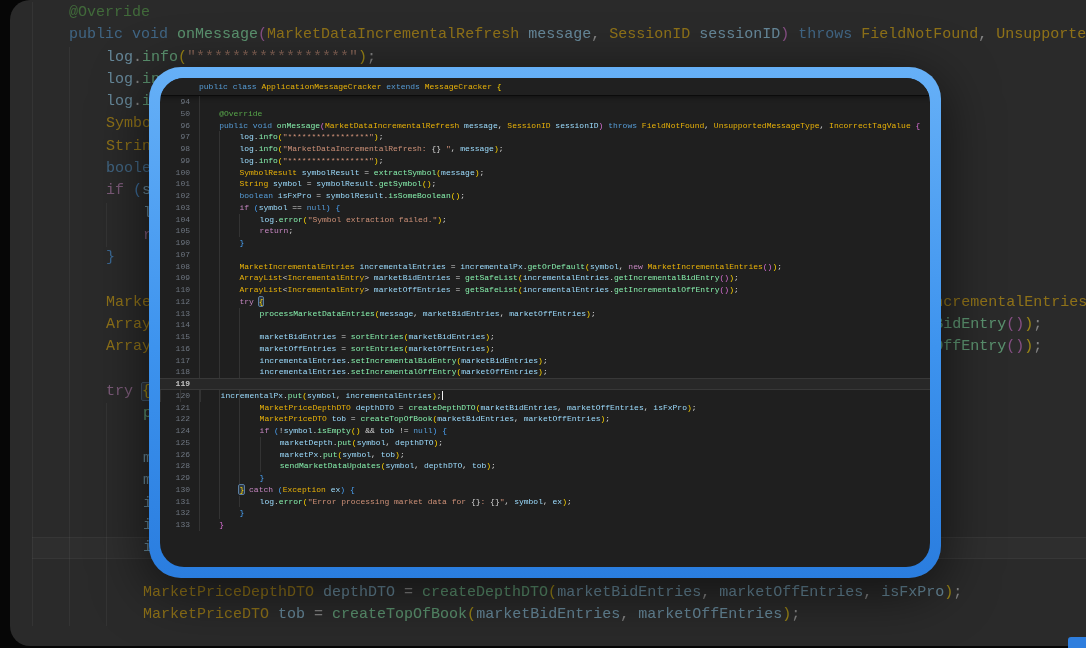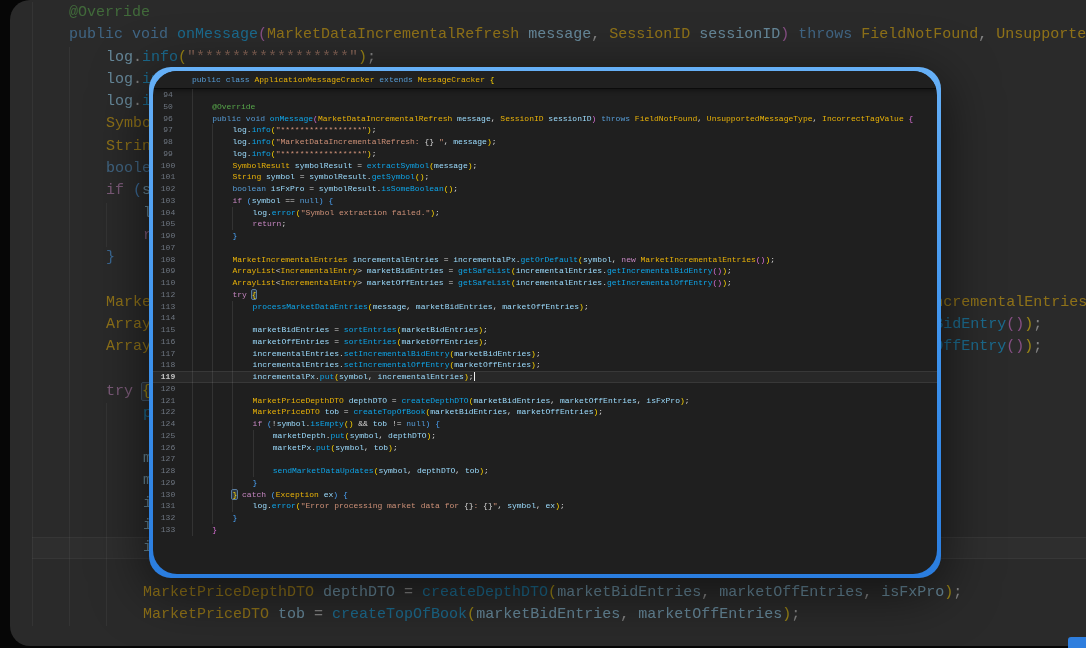--- a/index.html
+++ b/index.html
@@ -4,38 +4,38 @@
 <style>
   html,body{margin:0;padding:0;background:#000;}
   .stage{position:relative;width:1086px;height:648px;overflow:hidden;background:#060606;
          font-family:Liberation Mono, monospace;}
   
   .editor{position:absolute;left:10px;top:0;right:0;bottom:2px;background:#2a2a2a;
           border-radius:20px 0 0 20px;overflow:hidden;}
   #bg-code{position:absolute;left:22px;top:2px;font-size:15px;--lh:22.3px;opacity:.52;}
   
   .panel{position:absolute;left:149px;top:67px;width:792px;height:511px;box-sizing:border-box;
-         padding:4px;border-radius:22px;z-index:10;
+         padding:11px;border-radius:32px;z-index:10;
          background:linear-gradient(180deg,#66b0f7 0%,#3d93ee 55%,#2a7ddf 100%);
          box-shadow:0 12px 55px rgba(0,0,0,.6);}
   .panel-inner{width:100%;height:100%;background:#1f1f1f;border-radius:24px;overflow:hidden;position:relative;}
   .sticky{height:17px;line-height:17px;border-bottom:1px solid #0b0b0b;background:#202020;
           display:flex;font-size:8px;box-shadow:0 2px 4px rgba(0,0,0,.35);}
   .ln-sp{width:39px;flex:none;}
   #panel-code{font-size:8px;--lh:11.75px;}
   
   .cl{height:var(--lh);line-height:var(--lh);display:flex;white-space:pre;}
   .cl .code{white-space:pre;flex:1 1 auto;min-width:0;}
-  .ln{width:30px;flex:none;text-align:center;padding-right:9px;color:#6e7681;}
+  .ln{width:30px;flex:none;text-align:right;padding-right:9px;color:#6e7681;}
   .current{background:rgba(255,255,255,.045);
-           box-shadow:inset 0 1px 0 rgba(255,255,255,.08),inset 0 -1px 0 rgba(255,255,255,.08);}
+           box-shadow:inset 0 1px 0 rgba(255,255,255,.08),inset 0 -1px 0 rgba(255,255,255,.08);flex-direction:column;}
   .current .ln{color:#c6c6c6;font-weight:bold;}
   .ind{display:inline-block;width:4ch;height:var(--lh);vertical-align:top;
        border-left:1px solid rgba(255,255,255,.09);}
-  .tk-kw{color:#569cd6}.tk-ctrl{color:#c586c0}.tk-type{color:#eab308}.tk-fn{color:#0ea5e9}
+  .tk-kw{color:#569cd6}.tk-ctrl{color:#c586c0}.tk-type{color:#eab308}.tk-fn{color:#86efac}
   .tk-var{color:#9cdcfe}.tk-str{color:#ce9178}.tk-strp{color:#d4d4d4}.tk-ann{color:#57a64a}
   .tk-op{color:#d4d4d4}.tk-b1{color:#ffd602}.tk-b2{color:#da70d6}.tk-b3{color:#4aa2f5}
   .tk-box{outline:1px solid #5a7da0;background:rgba(90,125,160,.28);border-radius:1px;}
   .tk-cur{display:inline-block;width:1px;height:1.1em;background:#efefef;vertical-align:text-bottom;}
   
   .corner-accent{position:absolute;right:0;bottom:0;width:18px;height:11px;background:#2e7ede;
                  border-radius:3px 0 0 0;z-index:5;}
 </style>
 </head>
 <body>
@@ -106,21 +106,20 @@
           <div class="cl"><span class="ln">116</span><span class="code"><span class="ind"></span><span class="ind"></span><span class="ind"></span><span class="tk-var">marketOffEntries</span><span class="tk-op"> = </span><span class="tk-fn">sortEntries</span><span class="tk-b1">(</span><span class="tk-var">marketOffEntries</span><span class="tk-b1">)</span><span class="tk-op">;</span></span></div>
           <div class="cl"><span class="ln">117</span><span class="code"><span class="ind"></span><span class="ind"></span><span class="ind"></span><span class="tk-var">incrementalEntries</span><span class="tk-op">.</span><span class="tk-fn">setIncrementalBidEntry</span><span class="tk-b1">(</span><span class="tk-var">marketBidEntries</span><span class="tk-b1">)</span><span class="tk-op">;</span></span></div>
           <div class="cl"><span class="ln">118</span><span class="code"><span class="ind"></span><span class="ind"></span><span class="ind"></span><span class="tk-var">incrementalEntries</span><span class="tk-op">.</span><span class="tk-fn">setIncrementalOffEntry</span><span class="tk-b1">(</span><span class="tk-var">marketOffEntries</span><span class="tk-b1">)</span><span class="tk-op">;</span></span></div>
           <div class="cl current"><span class="ln">119</span><span class="code"><span class="ind"></span><span class="ind"></span><span class="ind"></span><span class="tk-var">incrementalPx</span><span class="tk-op">.</span><span class="tk-fn">put</span><span class="tk-b1">(</span><span class="tk-var">symbol</span><span class="tk-op">, </span><span class="tk-var">incrementalEntries</span><span class="tk-b1">)</span><span class="tk-op">;</span><span class="tk-cur"></span></span></div>
           <div class="cl"><span class="ln">120</span><span class="code"><span class="ind"></span><span class="ind"></span><span class="ind"></span></span></div>
           <div class="cl"><span class="ln">121</span><span class="code"><span class="ind"></span><span class="ind"></span><span class="ind"></span><span class="tk-type">MarketPriceDepthDTO</span><span class="tk-op"> </span><span class="tk-var">depthDTO</span><span class="tk-op"> = </span><span class="tk-fn">createDepthDTO</span><span class="tk-b1">(</span><span class="tk-var">marketBidEntries</span><span class="tk-op">, </span><span class="tk-var">marketOffEntries</span><span class="tk-op">, </span><span class="tk-var">isFxPro</span><span class="tk-b1">)</span><span class="tk-op">;</span></span></div>
           <div class="cl"><span class="ln">122</span><span class="code"><span class="ind"></span><span class="ind"></span><span class="ind"></span><span class="tk-type">MarketPriceDTO</span><span class="tk-op"> </span><span class="tk-var">tob</span><span class="tk-op"> = </span><span class="tk-fn">createTopOfBook</span><span class="tk-b1">(</span><span class="tk-var">marketBidEntries</span><span class="tk-op">, </span><span class="tk-var">marketOffEntries</span><span class="tk-b1">)</span><span class="tk-op">;</span></span></div>
           <div class="cl"><span class="ln">124</span><span class="code"><span class="ind"></span><span class="ind"></span><span class="ind"></span><span class="tk-ctrl">if</span><span class="tk-op"> </span><span class="tk-b3">(</span><span class="tk-op">!</span><span class="tk-var">symbol</span><span class="tk-op">.</span><span class="tk-fn">isEmpty</span><span class="tk-b1">()</span><span class="tk-op"> &amp;&amp; </span><span class="tk-var">tob</span><span class="tk-op"> != </span><span class="tk-kw">null</span><span class="tk-b3">)</span><span class="tk-op"> </span><span class="tk-b3">{</span></span></div>
           <div class="cl"><span class="ln">125</span><span class="code"><span class="ind"></span><span class="ind"></span><span class="ind"></span><span class="ind"></span><span class="tk-var">marketDepth</span><span class="tk-op">.</span><span class="tk-fn">put</span><span class="tk-b1">(</span><span class="tk-var">symbol</span><span class="tk-op">, </span><span class="tk-var">depthDTO</span><span class="tk-b1">)</span><span class="tk-op">;</span></span></div>
           <div class="cl"><span class="ln">126</span><span class="code"><span class="ind"></span><span class="ind"></span><span class="ind"></span><span class="ind"></span><span class="tk-var">marketPx</span><span class="tk-op">.</span><span class="tk-fn">put</span><span class="tk-b1">(</span><span class="tk-var">symbol</span><span class="tk-op">, </span><span class="tk-var">tob</span><span class="tk-b1">)</span><span class="tk-op">;</span></span></div>
-          <div class="cl"><span class="ln">127</span><span class="code"><span class="ind"></span><span class="ind"></span><span class="ind"></span><span class="ind"></span></span></div>
           <div class="cl"><span class="ln">128</span><span class="code"><span class="ind"></span><span class="ind"></span><span class="ind"></span><span class="ind"></span><span class="tk-fn">sendMarketDataUpdates</span><span class="tk-b1">(</span><span class="tk-var">symbol</span><span class="tk-op">, </span><span class="tk-var">depthDTO</span><span class="tk-op">, </span><span class="tk-var">tob</span><span class="tk-b1">)</span><span class="tk-op">;</span></span></div>
           <div class="cl"><span class="ln">129</span><span class="code"><span class="ind"></span><span class="ind"></span><span class="ind"></span><span class="tk-b3">}</span></span></div>
           <div class="cl"><span class="ln">130</span><span class="code"><span class="ind"></span><span class="ind"></span><span class="tk-b1 tk-box">}</span><span class="tk-op"> </span><span class="tk-ctrl">catch</span><span class="tk-op"> </span><span class="tk-b3">(</span><span class="tk-type">Exception</span><span class="tk-op"> </span><span class="tk-var">ex</span><span class="tk-b3">)</span><span class="tk-op"> </span><span class="tk-b3">{</span></span></div>
           <div class="cl"><span class="ln">131</span><span class="code"><span class="ind"></span><span class="ind"></span><span class="ind"></span><span class="tk-var">log</span><span class="tk-op">.</span><span class="tk-fn">error</span><span class="tk-b1">(</span><span class="tk-str">"Error processing market data for </span><span class="tk-strp">{}</span><span class="tk-str">: </span><span class="tk-strp">{}</span><span class="tk-str">"</span><span class="tk-op">, </span><span class="tk-var">symbol</span><span class="tk-op">, </span><span class="tk-var">ex</span><span class="tk-b1">)</span><span class="tk-op">;</span></span></div>
           <div class="cl"><span class="ln">132</span><span class="code"><span class="ind"></span><span class="ind"></span><span class="tk-b3">}</span></span></div>
           <div class="cl"><span class="ln">133</span><span class="code"><span class="ind"></span><span class="tk-b2">}</span></span></div>
         </div>
     </div>
   </div>
 

